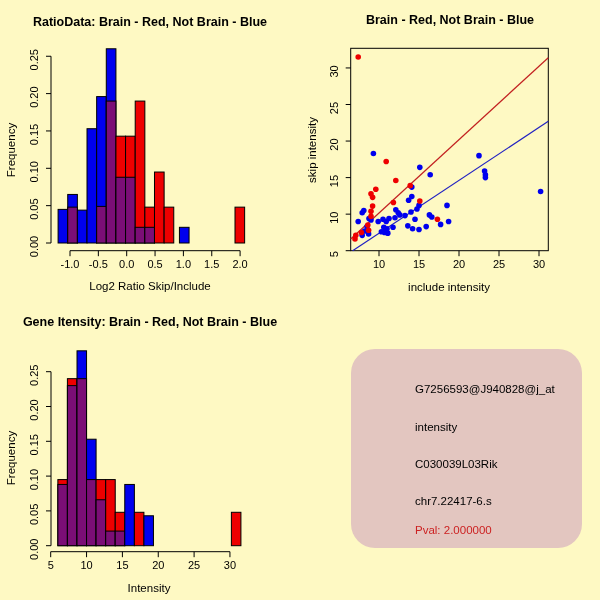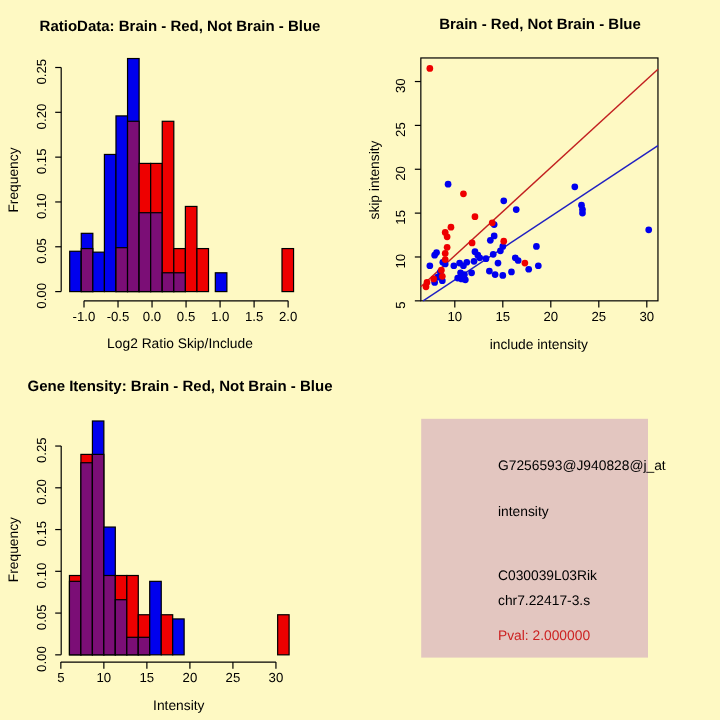--- a/index.html
+++ b/index.html
@@ -3,21 +3,21 @@
 <meta charset="utf-8">
 <style>
   html,body{margin:0;padding:0;background:#fff;}
   .canvas{position:relative;width:600px;height:600px;background:#fef9c3;overflow:hidden;
           font-family:"Liberation Sans",sans-serif;}
   .panel{position:absolute;width:300px;height:300px;}
   svg text{fill:#000;}
   .ttl{font:bold 12.5px "Liberation Sans",sans-serif;text-anchor:middle;}
   .lbl{font:11.5px "Liberation Sans",sans-serif;text-anchor:middle;}
   .tick{font:11px "Liberation Sans",sans-serif;text-anchor:middle;}
-  .infobox{position:absolute;left:51px;top:49px;width:189px;height:199px;}
+  .infobox{position:absolute;left:51px;top:49px;width:231px;height:199px;border-radius:24px;}
   .inf{position:absolute;left:64px;font:11.5px "Liberation Sans",sans-serif;color:#000;white-space:nowrap;}
 </style>
 </head>
 <body>
 
 <div class="canvas">
 
   <svg class="panel" style="left:0;top:0" width="300" height="300">
     <text class="ttl" x="150" y="26">RatioData: Brain - Red, Not Brain - Blue</text>
     <text class="lbl" x="150" y="290">Log2 Ratio Skip/Include</text>
@@ -223,19 +223,19 @@
         <rect x="134.37390000000002" y="212.29199999999997" width="9.536099999999987" height="33.408" fill="#EE0000" stroke="#000000" stroke-width="1"></rect>
         <rect x="143.91" y="215.772" width="9.536099999999987" height="29.927999999999997" fill="#0000EE" stroke="#000000" stroke-width="1"></rect>
         <rect x="231.38400000000001" y="212.29199999999997" width="9.536100000000014" height="33.408" fill="#EE0000" stroke="#000000" stroke-width="1"></rect>
       </g>
   </svg>
 
   <div class="panel" style="left:300px;top:300px">
     <div class="infobox" id="infobox" style="background: rgb(227, 198, 192);">
       <div class="inf" style="top: 34px; color: rgb(0, 0, 0);">G7256593@J940828@j_at</div>
       <div class="inf" style="top: 72px; color: rgb(0, 0, 0);">intensity</div>
-      <div class="inf" style="top: 109px; color: rgb(0, 0, 0); margin-top: 16px;">C030039L03Rik</div>
-      <div class="inf" style="top: 146px; color: rgb(0, 0, 0);">chr7.22417-3.s</div>
+      <div class="inf" style="top: 109px; color: rgb(0, 0, 0);">C030039L03Rik</div>
+      <div class="inf" style="top: 146px; color: rgb(0, 0, 0);">chr7.22417-6.s</div>
       <div class="inf" style="top: 175px; color: rgb(204, 34, 34);">Pval: 2.000000</div>
     </div>
   </div>
 
 </div>
 
 </body></html>

